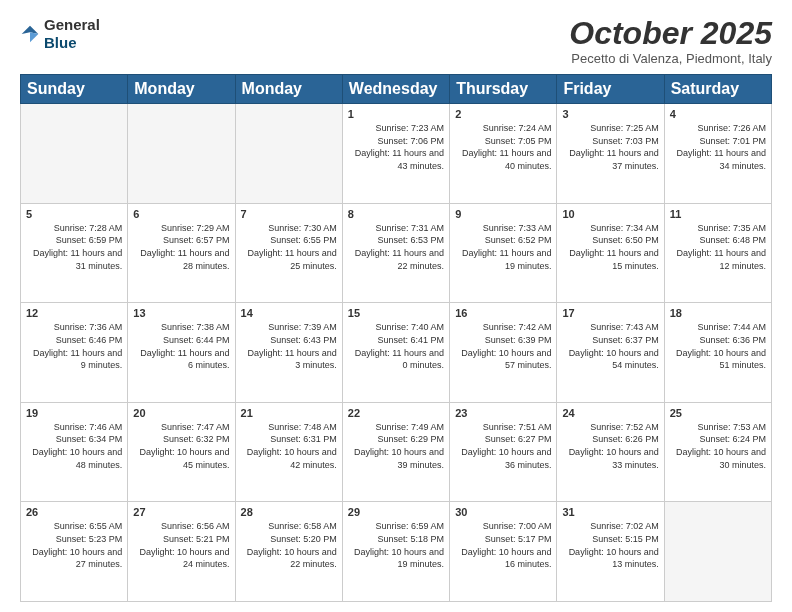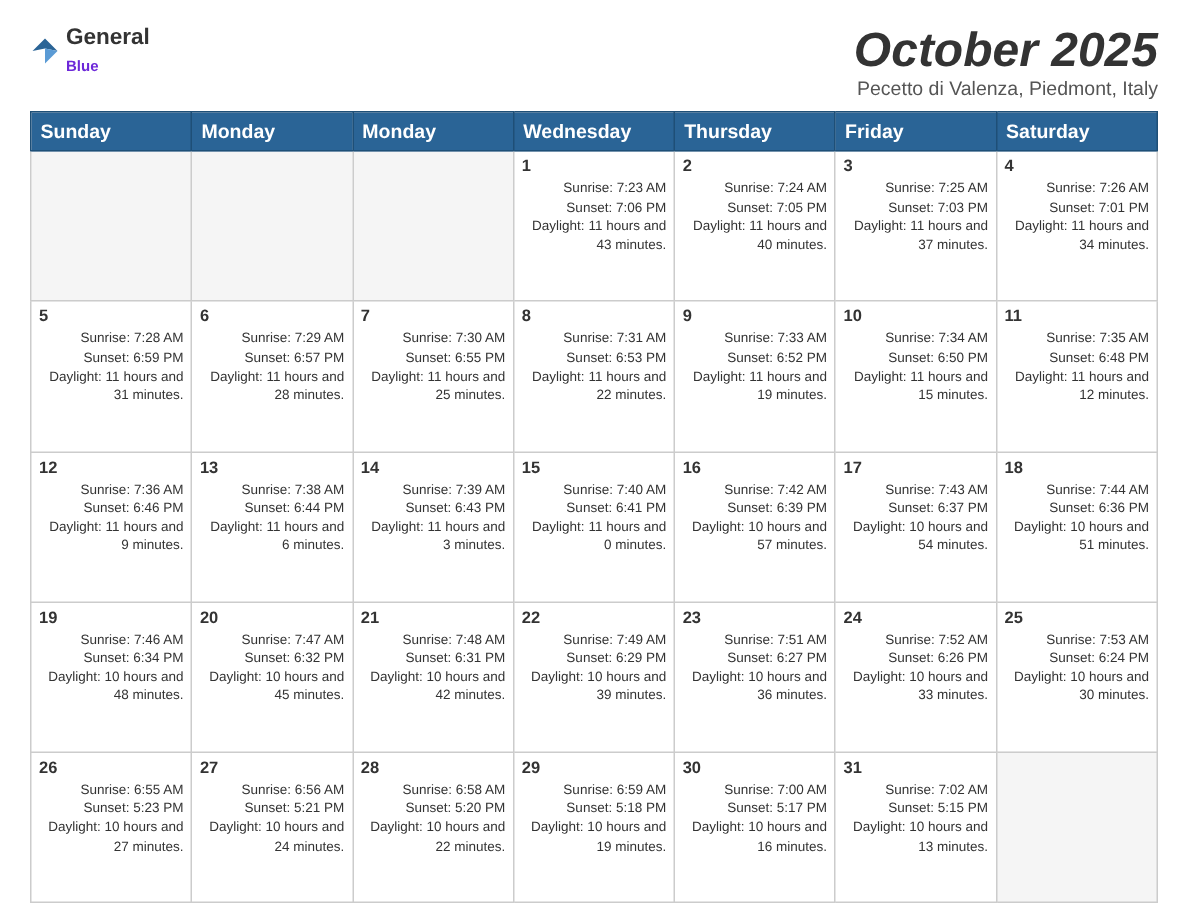--- a/index.html
+++ b/index.html
@@ -28,23 +28,23 @@
       align-items: center;
       gap: 4px;
       justify-content: flex-end;
     }
     .logo-text-general {
       font-size: 15px;
       font-weight: bold;
       color: #333;
     }
     .logo-text-blue {
-      font-size: 10px;
-      font-weight: bold;
-      color: #6d28d9;
+      font-size: 15px;
+      font-weight: bold;
+      color: #0c4a6e;
     }
     .logo-icon {
       width: 20px;
       height: 20px;
     }
     .title-block {
       text-align: right;
     }
     .month-title {
       font-size: 32px;
@@ -62,21 +62,21 @@
       border: 1px solid #ccc;
       border-collapse: collapse;
       width: 100%;
       table-layout: fixed;
     }
     .calendar th {
       background-color: #2a6496;
       color: #fff;
       text-align: left;
       padding: 5px 6px;
-      font-size: 13px;
+      font-size: 16px;
       font-weight: bold;
       border: 1px solid #1e4f77;
     }
     .calendar td {
       border: 1px solid #ccc;
       vertical-align: top;
       padding: 4px 5px;
       font-size: 9.5px;
       color: #333;
       background: #fff;

